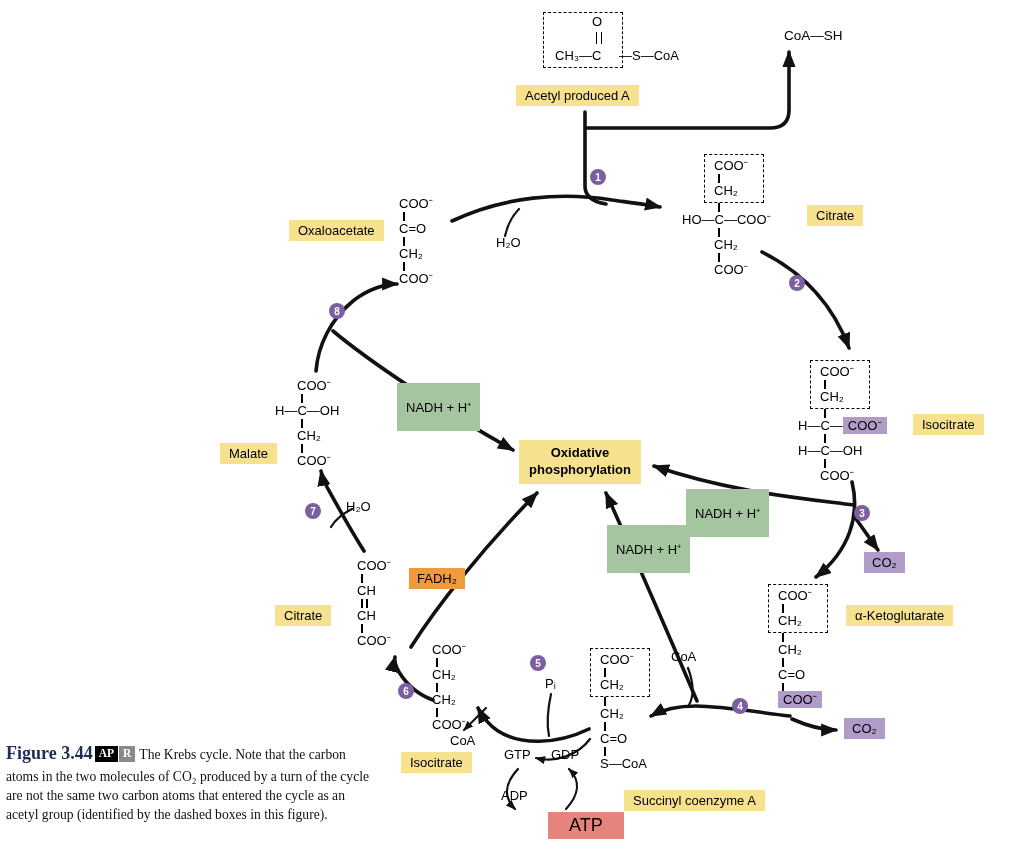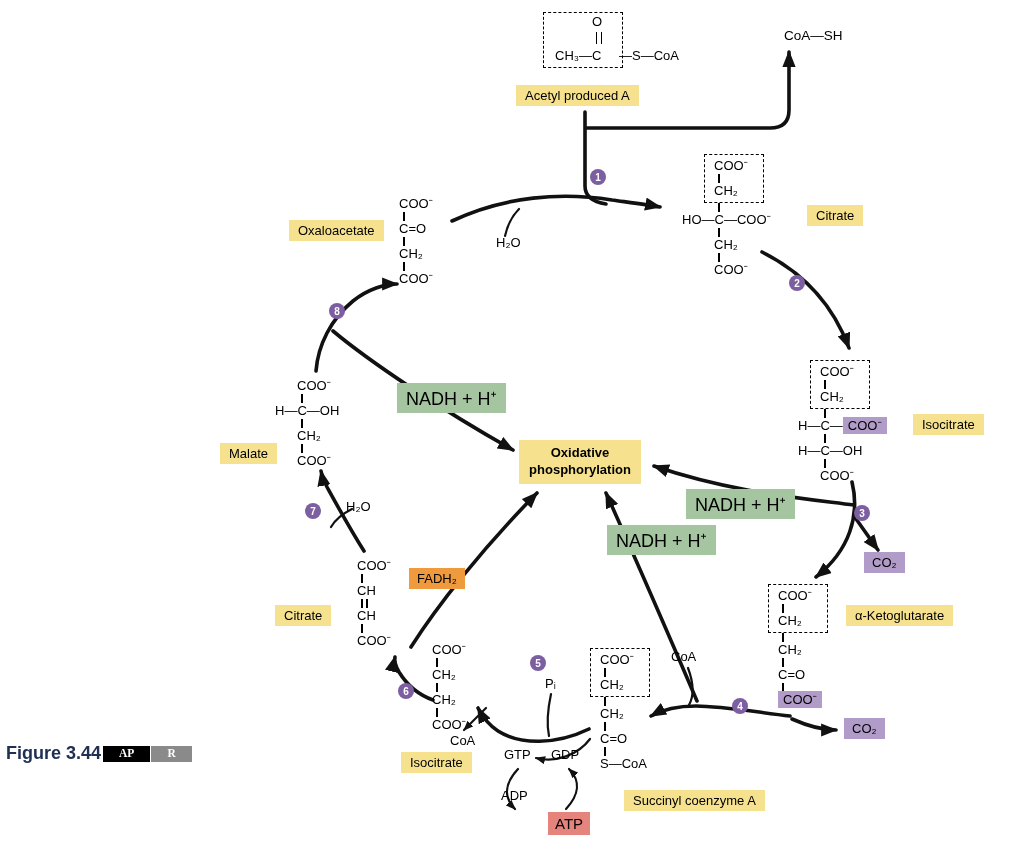--- a/index.html
+++ b/index.html
@@ -2,40 +2,40 @@
 <html style="--label_yellow: #f6e28e; --nadh_green: #a5c5a0; --co2_purple: #b19cc9; --fadh2_orange: #f09a3e; --atp_red: #e5837d; --step_purple: #7b5fa0;"><head>
 <meta charset="utf-8">
 <style>
   *{margin:0;padding:0;box-sizing:border-box}
   html,body{width:1024px;height:854px}
   body{position:relative;background:#fff;font-family:"Liberation Sans",sans-serif;color:#000;overflow:hidden}
   .abs{position:absolute}
   svg.arrows{position:absolute;left:0;top:0;z-index:1}
   .lbl{position:absolute;background:var(--label_yellow);padding:3px 9px;font-size:13px;white-space:nowrap;z-index:3}
   .lbl.big{font-weight:bold;text-align:center;line-height:1.3;padding:5px 10px;white-space:normal}
-  .gbox{position:absolute;background:var(--nadh_green);padding:3px 9px;font-size:18px;white-space:nowrap;z-index:3}
+  .gbox{position:absolute;background:var(--nadh_green);padding:15px 9px;font-size:13px;white-space:nowrap;z-index:3}
   .pbox{position:absolute;background:var(--co2_purple);padding:3px 8px;font-size:13px;white-space:nowrap;z-index:3}
   .obox{position:absolute;background:var(--fadh2_orange);padding:3px 8px;font-size:13px;white-space:nowrap;z-index:3}
-  .rbox{position:absolute;background:var(--atp_red);padding:3px 7px;font-size:15px;white-space:nowrap;z-index:3}
+  .rbox{position:absolute;background:var(--atp_red);padding:3px 21px;font-size:18px;white-space:nowrap;z-index:3}
   .ptext{position:absolute;font-size:13px;white-space:nowrap;z-index:3}
   .step{position:absolute;width:16px;height:16px;border-radius:50%;background:var(--step_purple);color:#fff;
         font-size:10px;font-weight:bold;display:flex;align-items:center;justify-content:center;z-index:4}
   .struct{position:absolute;font-size:0;z-index:2;white-space:nowrap}
   .srow{font-size:13px;line-height:16px;height:16px;white-space:nowrap}
   .srow .hl{background:var(--co2_purple);padding:1px 5px}
   .bond{width:2px;height:9px;background:#000;margin-left:4px}
   .bond.dbl{width:7px;background:transparent;border-left:2px solid #000;border-right:2px solid #000}
   .dashbox{display:inline-block;vertical-align:top;border:1.4px dashed #000;padding:3px 15px 3px 9px;margin-left:-10px}
   .dash{border:1.4px dashed #000}
   .f{font-size:13px;white-space:nowrap;position:absolute}
   .vdbl{position:absolute;width:6px;height:12px;border-left:1.7px solid #000;border-right:1.7px solid #000}
   .caption{position:absolute;font-family:"Liberation Serif",serif;font-size:13.6px;line-height:1.42;color:#111;z-index:3}
-  .figtitle{font-weight:bold;font-size:18px;color:#203055;font-family:Liberation Sans, sans-serif}
+  .figtitle{font-weight:bold;font-size:18px;color:#203055;font-family:Liberation Serif, serif}
   .badge{display:inline-flex;transform:translateY(-2px);margin:0 4px 0 2px;vertical-align:middle}
-  .badge span{font-family:"Liberation Serif",serif;font-weight:bold;font-size:11.5px;color:#fff;padding:1px 16px;line-height:1.2}
+  .badge span{font-family:"Liberation Serif",serif;font-weight:bold;font-size:11.5px;color:#fff;padding:1px 4px;line-height:1.2}
   .badge .ap{background:#000}
   .badge .r{background:#8a8a8a;border-left:1px solid #fff}
 </style>
 </head>
 <body>
 
 <svg class="arrows" width="1024" height="854" viewBox="0 0 1024 854">
   <defs>
     <marker id="ah" viewBox="0 0 10 8" refX="9" refY="4" markerWidth="4.6" markerHeight="3.7" orient="auto" markerUnits="strokeWidth">
       <path d="M0,0 L10,4 L0,8 z" fill="#111"></path>
@@ -155,14 +155,14 @@
 <div class="step" style="left:732px;top:698px">4</div>
 <div class="step" style="left:530px;top:655px">5</div>
 <div class="step" style="left:398px;top:683px">6</div>
 <div class="step" style="left:305px;top:503px">7</div>
 <div class="step" style="left:329px;top:303px">8</div>
 
 <div class="caption" style="left:6px;top:741px;width:366px">
   <span class="figtitle">Figure 3.44</span><span class="badge">
       <span class="ap">AP</span>
       <span class="r">R</span>
-    </span>
+    </span><span>The Krebs cycle. Note that the carbon atoms in the two molecules of CO₂ produced by a turn of the cycle are not the same two carbon atoms that entered the cycle as an acetyl group (identified by the dashed boxes in this figure).</span>
 </div>
 
 </body></html>

